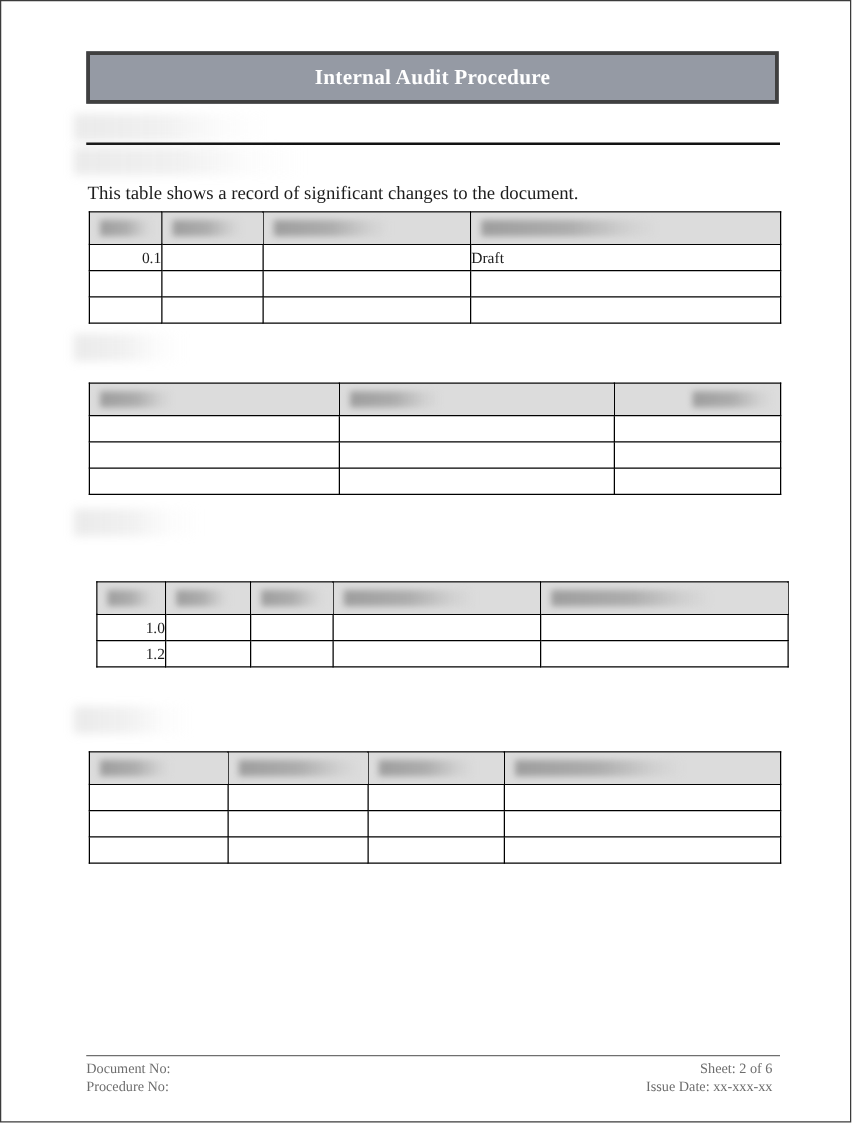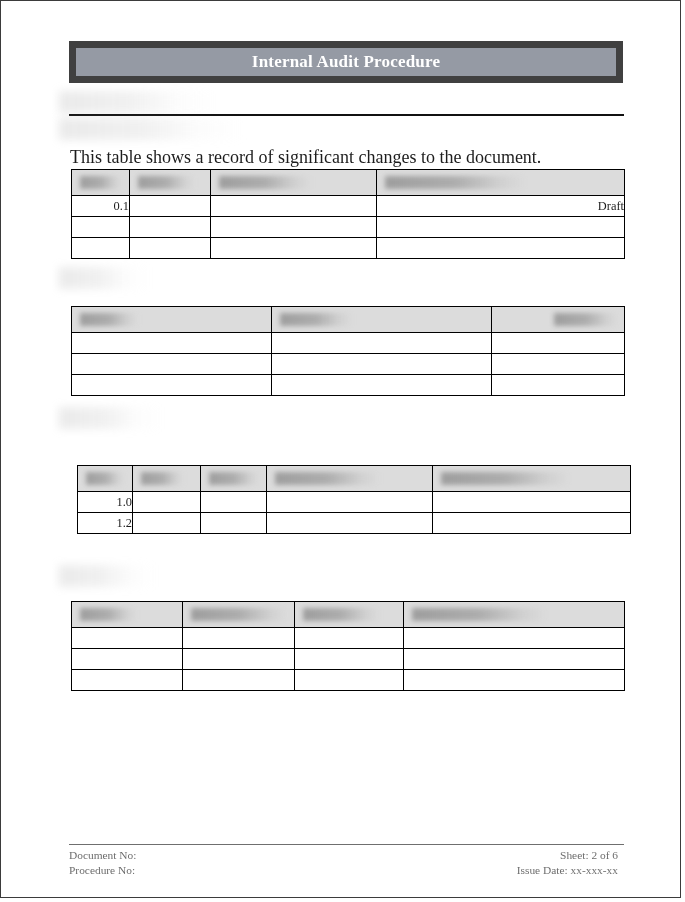--- a/index.html
+++ b/index.html
@@ -25,21 +25,21 @@
   }
 
   
   .title-bar {
     position: absolute;
     left: 68px;
     top: 40px;
     width: 554px;
     height: 42px;
     background: #959aa4;
-    border: 7px solid #404040;
+    border: 3px solid #404040;
     box-sizing: border-box;
     display: flex;
     align-items: center;
     justify-content: center;
   }
   .title-bar .title-text {
     color: #ffffff;
     font-weight: bold;
     font-size: 17px;
     letter-spacing: 0.2px;
@@ -67,21 +67,21 @@
 
   .rule {
     position: absolute;
     background: #111111;
     height: 1.5px;
   }
 
   
   .para {
     position: absolute;
-    font-size: 18px;
+    font-size: 15px;
     color: #1d1d1d;
     white-space: nowrap;
   }
 
   
   table.doc-table {
     position: absolute;
     border-collapse: collapse;
     table-layout: fixed;
     font-size: 12.4px;
@@ -102,21 +102,21 @@
     height: 21px;
     font-weight: normal;
     color: #1d1d1d;
   }
   td.num {
     text-align: right;
     padding-right: 9px;
     font-size: 12.4px;
   }
   td.txt {
-    text-align: right;
+    text-align: left;
     padding-left: 7px;
   }
   
   .hdr-blur {
     position: absolute;
     left: 8px;
     top: 6px;
     height: 13px;
     background: linear-gradient(90deg,
         rgba(120,120,120,0.62) 0%,

